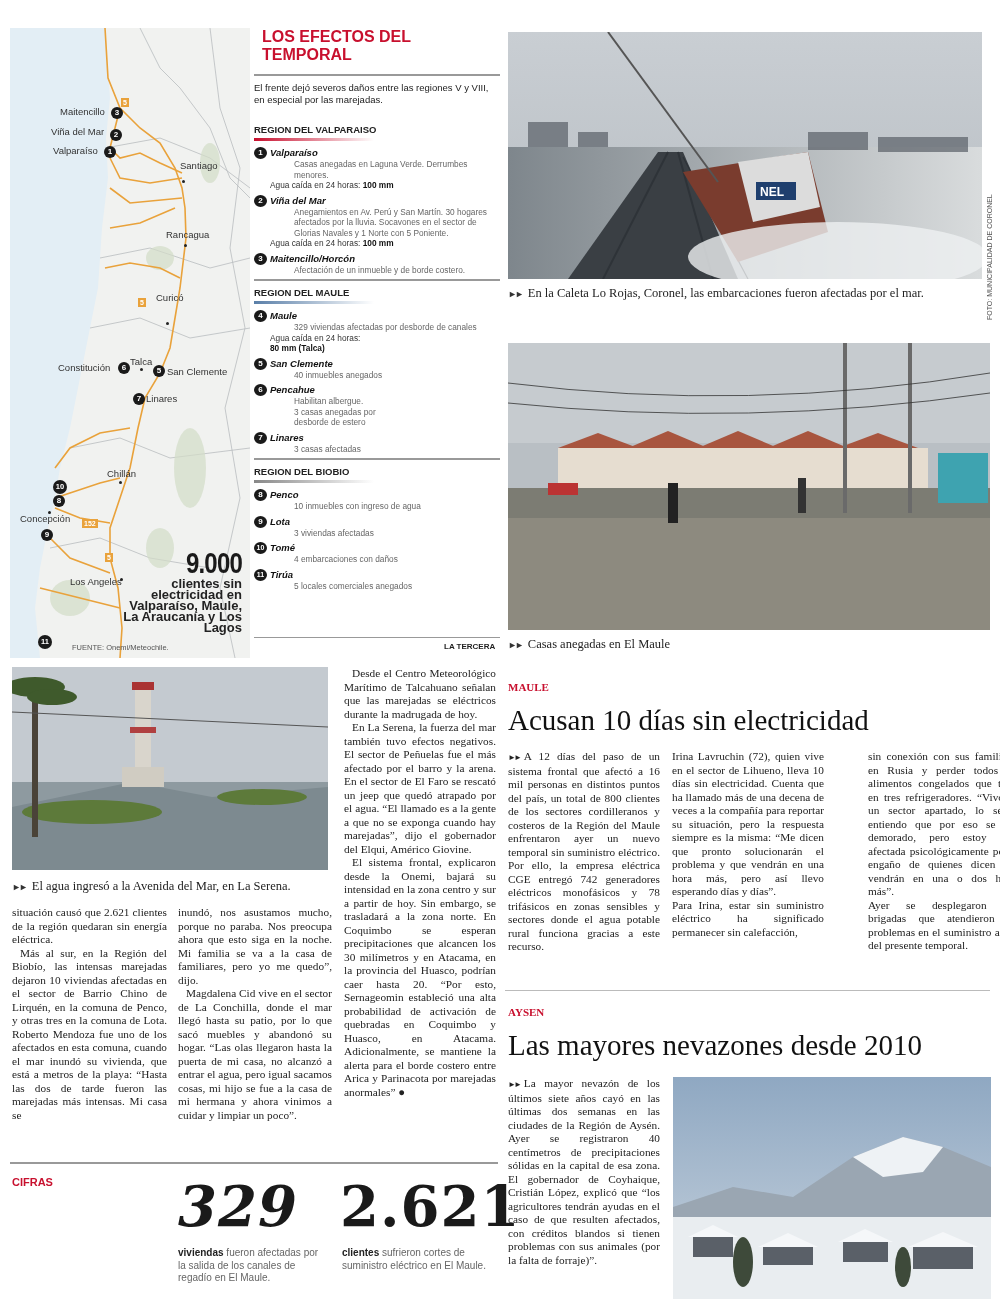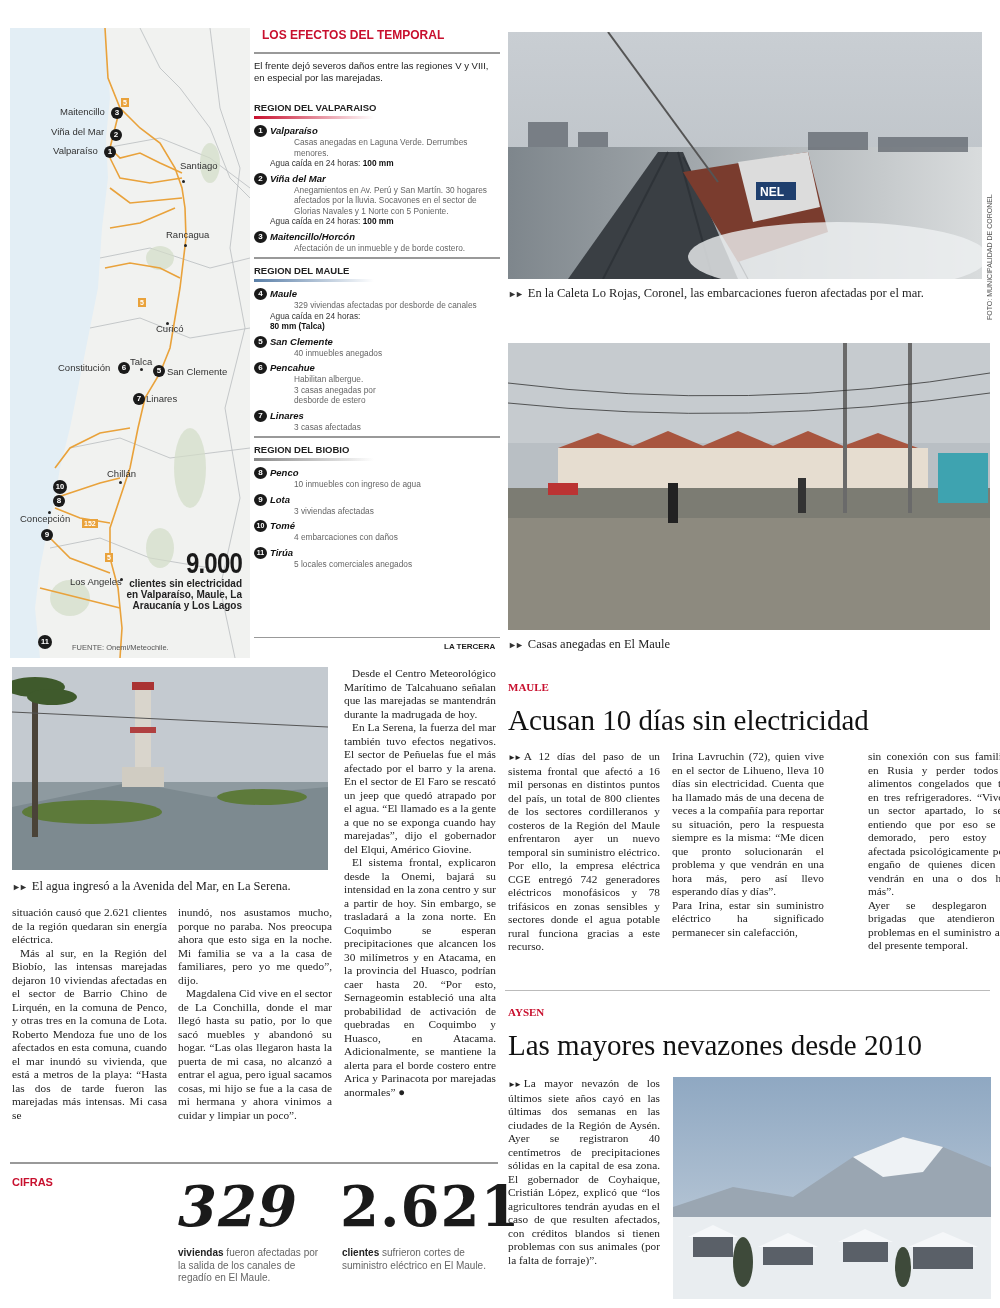--- a/index.html
+++ b/index.html
@@ -9,26 +9,26 @@
   
   #map { left: 10px; top: 28px; width: 240px; height: 630px; background: #eef0ee; overflow: hidden; }
   #map svg { width: 100%; height: 100%; display: block; }
   .map-label { position: absolute; font-family: "Liberation Sans", sans-serif; font-size: 9.5px; color: #333; white-space: nowrap; }
   .pin { position: absolute; width: 12px; height: 12px; border-radius: 50%; background: #1a1a1a; color: #fff; font-family: "Liberation Sans", sans-serif; font-weight: bold; font-size: 8px; line-height: 12px; text-align: center; }
   .pin.w { width: 14px; height: 14px; line-height: 14px; font-size: 7.5px; }
   .city-dot { position: absolute; width: 3px; height: 3px; background: #222; border-radius: 50%; }
   .route-badge { position: absolute; background: #e9a23b; color: #fff; font-family: "Liberation Sans", sans-serif; font-weight: bold; font-size: 7px; padding: 0 2px; line-height: 9px; }
   #bignum { position: absolute; right: 8px; top: 520px; text-align: right; font-family: "Liberation Sans", sans-serif; }
   #bignum .n { font-size: 30px; font-weight: bold; letter-spacing: -1px; transform: scaleX(0.8); transform-origin: right; line-height: 30px; color: #1a1a1a; }
-  #bignum .t { font-size: 10px; font-weight: bold; line-height: 11px; color: #222; }
+  #bignum .t { font-size: 13px; font-weight: bold; line-height: 11px; color: #222; }
   #fuente { left: 72px; top: 643px; font-family: "Liberation Sans", sans-serif; font-size: 7.5px; color: #555; }
 
   
   #panel { left: 254px; top: 28px; width: 246px; }
-  .ptitle { font-family: "Liberation Sans", sans-serif; font-weight: bold; font-size: 12px; color: #c8102e; padding-left: 8px; }
+  .ptitle { font-family: "Liberation Sans", sans-serif; font-weight: bold; font-size: 16px; color: #c8102e; padding-left: 8px; }
   .prule { height: 2px; background: #999; margin: 10px 0 6px; }
   .plead { font-family: "Liberation Sans", sans-serif; font-size: 9.5px; line-height: 12px; color: #222; }
   .region-h { font-family: "Liberation Sans", sans-serif; font-weight: bold; font-size: 9.5px; color: #222; margin-top: 4px; }
   .region-bar { height: 3px; width: 120px; margin: 3px 0 6px; }
   .item { display: flex; margin-bottom: 4px; }
   .item .num { flex: 0 0 13px; width: 12px; height: 12px; border-radius: 50%; background: #1a1a1a; color: #fff; font-family: "Liberation Sans", sans-serif; font-size: 8px; font-weight: bold; line-height: 12px; text-align: center; margin-right: 3px; }
   .item .name { font-family: "Liberation Sans", sans-serif; font-style: italic; font-weight: bold; font-size: 9.5px; line-height: 12px; color: #111; }
   .item .desc { font-family: "Liberation Sans", sans-serif; font-size: 8.3px; line-height: 10.5px; color: #666; white-space: pre-line; margin-left: 24px; }
   .item .agua { font-family: "Liberation Sans", sans-serif; font-size: 8.3px; line-height: 10.5px; color: #333; }
   .item .agua b { font-weight: bold; color: #111; }
@@ -104,21 +104,21 @@
   <span class="map-label" style="left:50px;top:78px;">Maitencillo</span>
   <div class="pin" style="left:101px;top:79px;">3</div>
   <span class="map-label" style="left:41px;top:98px;">Viña del Mar</span>
   <div class="pin" style="left:100px;top:101px;">2</div>
   <span class="map-label" style="left:43px;top:117px;">Valparaíso</span>
   <div class="pin" style="left:94px;top:118px;">1</div>
   <span class="map-label" style="left:158px;top:132px;margin-left:12px;">Santiago</span>
   <div class="city-dot" style="left:172px;top:152px;"></div>
   <span class="map-label" style="left:156px;top:201px;">Rancagua</span>
   <div class="city-dot" style="left:174px;top:216px;"></div>
-  <span class="map-label" style="left:146px;top:295px;">Curicó</span>
+  <span class="map-label" style="left:146px;top:264px;">Curicó</span>
   <div class="city-dot" style="left:156px;top:294px;"></div>
 
   <span class="map-label" style="left:48px;top:334px;">Constitución</span>
   <div class="pin" style="left:108px;top:334px;">6</div>
   <span class="map-label" style="left:120px;top:328px;">Talca</span>
   <div class="city-dot" style="left:130px;top:340px;"></div>
   <div class="pin" style="left:143px;top:337px;">5</div>
   <span class="map-label" style="left:157px;top:338px;">San Clemente</span>
   <div class="pin" style="left:123px;top:365px;">7</div>
   <span class="map-label" style="left:136px;top:365px;">Linares</span>
@@ -337,21 +337,21 @@
 
 <div class="col" style="left:12px;top:906px;width:155px;">
   <p>situación causó que 2.621 clientes de la región quedaran sin energía eléctrica.</p>
   <p>Más al sur, en la Región del Biobío, las intensas marejadas dejaron 10 viviendas afectadas en el sector de Barrio Chino de Lirquén, en la comuna de Penco, y otras tres en la comuna de Lota. Roberto Mendoza fue uno de los afectados en esta comuna, cuando el mar inundó su vivienda, que está a metros de la playa: “Hasta las dos de tarde fueron las marejadas más intensas. Mi casa se</p>
 </div>
 <div class="col" style="left:178px;top:906px;width:154px;">
   <p>inundó, nos asustamos mucho, porque no paraba. Nos preocupa ahora que esto siga en la noche. Mi familia se va a la casa de familiares, pero yo me quedo”, dijo.</p>
   <p>Magdalena Cid vive en el sector de La Conchilla, donde el mar llegó hasta su patio, por lo que sacó muebles y abandonó su hogar. “Las olas llegaron hasta la puerta de mi casa, no alcanzó a entrar el agua, pero igual sacamos cosas, mi hijo se fue a la casa de mi hermana y ahora vinimos a cuidar y limpiar un poco”.</p>
 </div>
 <div class="col" style="left:344px;top:667px;width:152px;">
-  <p style="text-indent:8px;">Desde el Centro Meteorológico Marítimo de Talcahuano señalan que las marejadas se mantendrán durante la madrugada de hoy.</p>
+  <p style="text-indent:8px;">Desde el Centro Meteorológico Marítimo de Talcahuano señalan que las marejadas se eléctricos durante la madrugada de hoy.</p>
   <p>En La Serena, la fuerza del mar también tuvo efectos negativos. El sector de Peñuelas fue el más afectado por el barro y la arena. En el sector de El Faro se rescató un jeep que quedó atrapado por el agua. “El llamado es a la gente a que no se exponga cuando hay marejadas”, dijo el gobernador del Elqui, Américo Giovine.</p>
   <p>El sistema frontal, explicaron desde la Onemi, bajará su intensidad en la zona centro y sur a partir de hoy. Sin embargo, se trasladará a la zona norte. En Coquimbo se esperan precipitaciones que alcancen los 30 milímetros y en Atacama, en la provincia del Huasco, podrían caer hasta 20. “Por esto, Sernageomin estableció una alta probabilidad de activación de quebradas en Coquimbo y Huasco, en Atacama. Adicionalmente, se mantiene la alerta para el borde costero entre Arica y Parinacota por marejadas anormales” ●</p>
 </div>
 
 <div class="section-kicker" style="left:508px;top:681px;">MAULE</div>
 <div class="headline" style="left:508px;top:704px;">Acusan 10 días sin electricidad</div>
 <div class="col" style="left:508px;top:750px;width:152px;">
   <p><span class="arr">►►</span><span>A 12 días del paso de un sistema frontal que afectó a 16 mil personas en distintos puntos del país, un total de 800 clientes de los sectores cordilleranos y costeros de la Región del Maule enfrentaron ayer un nuevo temporal sin suministro eléctrico. Por ello, la empresa eléctrica CGE entregó 742 generadores eléctricos monofásicos y 78 trifásicos en zonas sensibles y sectores donde el agua potable rural funciona gracias a este recurso.</span></p>
 </div>
 <div class="col" style="left:672px;top:750px;width:152px;">

